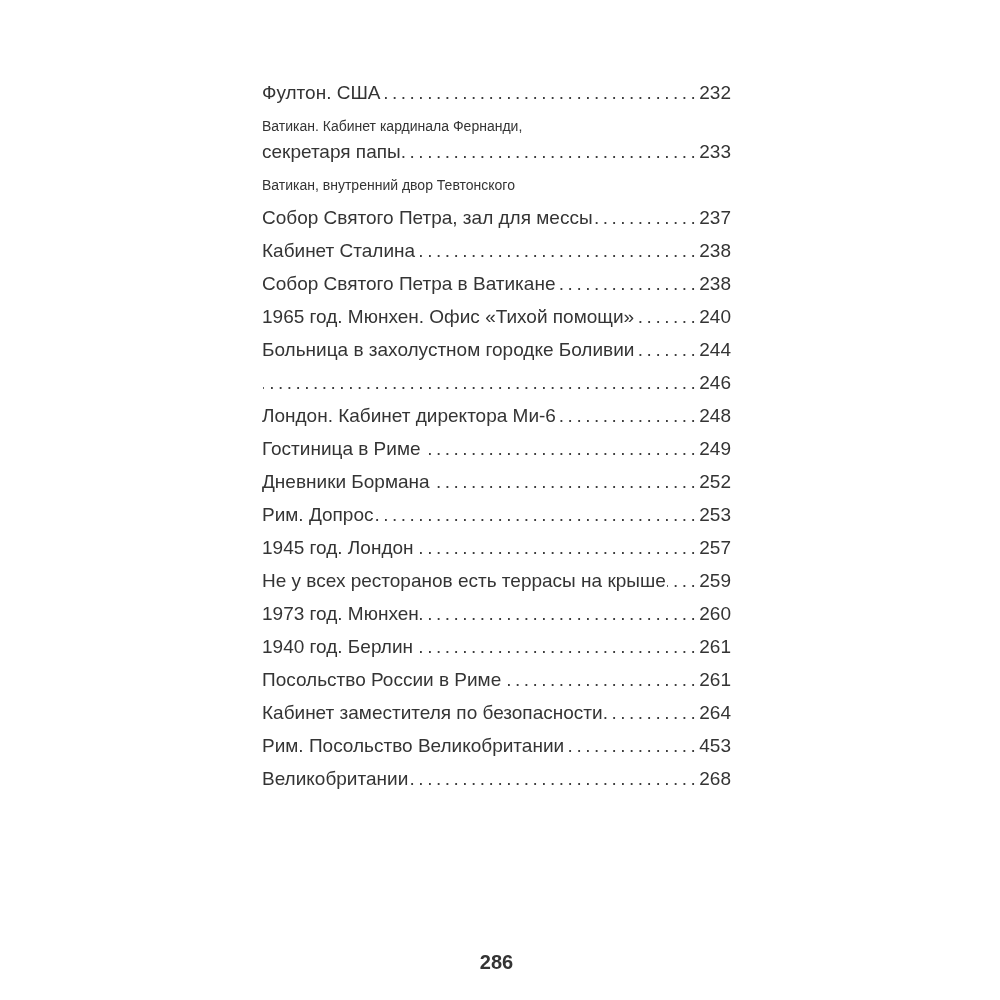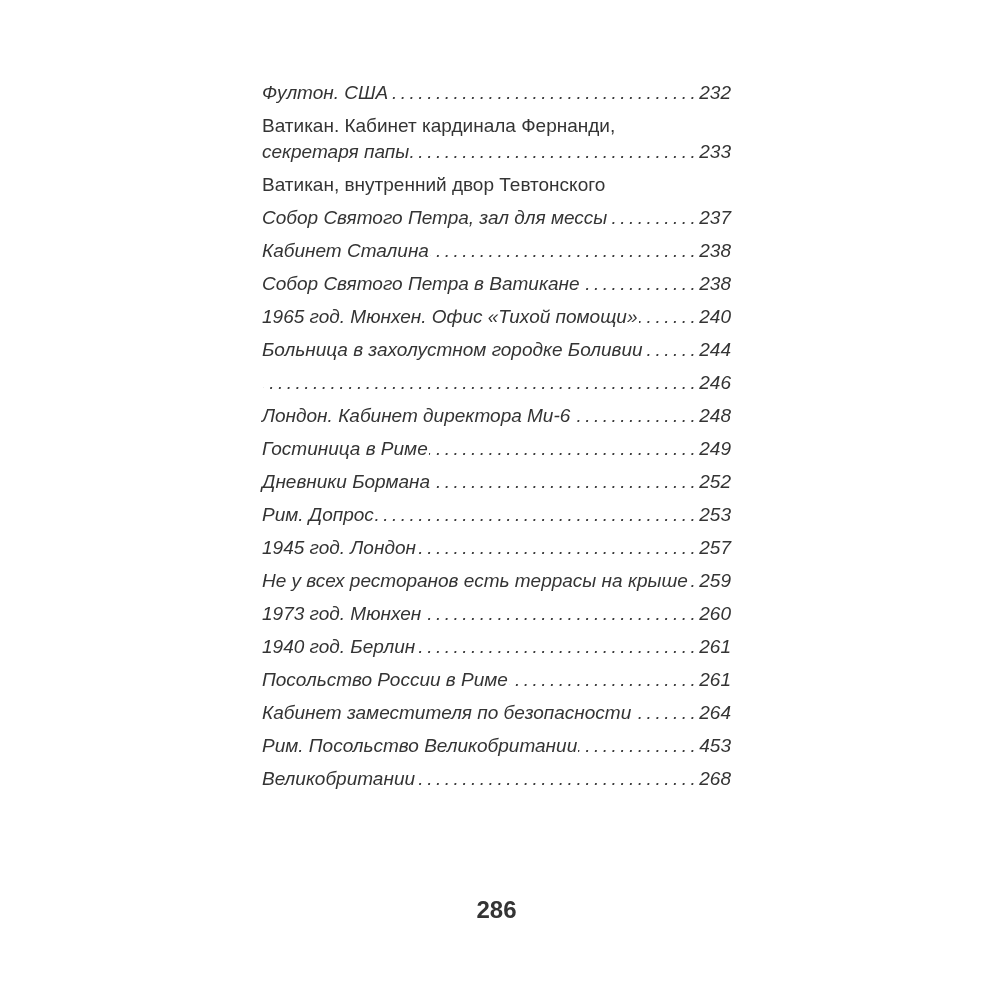--- a/index.html
+++ b/index.html
@@ -13,30 +13,29 @@
     overflow: hidden;
   }
   .toc {
     position: absolute;
     left: 262px;
     top: 80px;
     width: 469px;
   }
   .toc-entry { margin-bottom: 7px; }
   .toc-line {
-    font-size: 19px;
+    font-size: 14px;
     line-height: 26px;
     white-space: nowrap;
   }
   .toc-row {
     display: flex;
     align-items: baseline;
     font-size: 19px;
     line-height: 26px;
-    font-style: italic;
   }
   .toc-text {
     flex: 0 0 auto;
     white-space: nowrap;
   }
   .leader {
     flex: 1 1 auto;
     overflow: hidden;
     direction: rtl;
     margin-left: 1px;
@@ -46,24 +45,24 @@
     content: "................................................................................";
     white-space: nowrap;
     letter-spacing: 3.5px;
     font-size: 19px;
     color: #3c3c3c;
   }
   .toc-page { flex: 0 0 auto; }
   .folio {
     position: absolute;
     left: 262px;
-    top: 897px;
+    top: 949px;
     width: 469px;
     text-align: center;
-    font-size: 24px;
+    font-size: 20px;
     line-height: 26px;
     font-weight: bold;
     color: #343434;
   }
 </style>
 </head>
 <body>
 
 <div class="page">
   <div class="toc">

